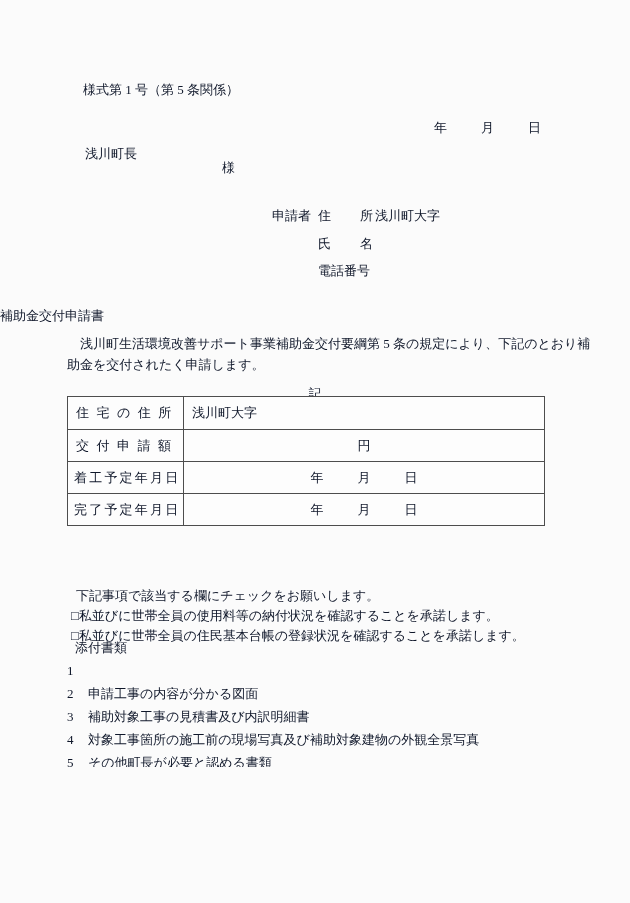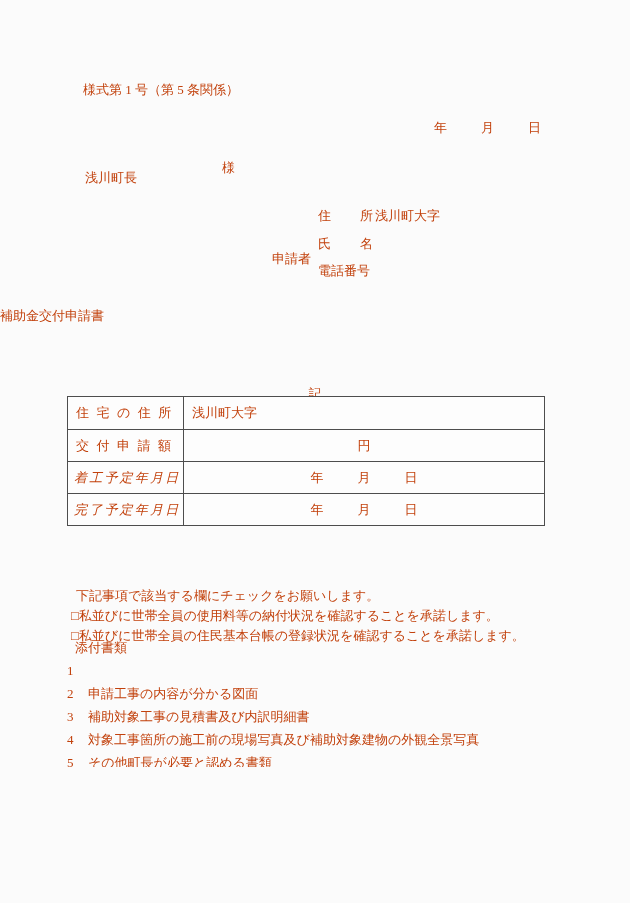--- a/index.html
+++ b/index.html
@@ -7,37 +7,37 @@
     padding: 0;
     background: #fbfbfb;
   }
   .page {
     position: relative;
     width: 630px;
     height: 767px;
     background: #fbfbfb;
     font-family: "Liberation Serif", "DejaVu Serif", serif;
     font-size: 13px;
-    color: #c2410c;
+    color: #0f172a;
     overflow: hidden;
   }
   .abs { position: absolute; white-space: nowrap; }
 
   .form-number { left: 83px; top: 81px; }
 
   .date-line {
     top: 119px;
     left: 434px;
     display: flex;
     gap: 34px;
   }
 
-  .addressee-name { left: 85px; top: 169px; }
+  .addressee-name { left: 85px; top: 145px; }
   .addressee-honorific { left: 222px; top: 159px; }
-  .app-row1 { left: 272px; top: 207px; margin-top: 43px; }
+  .app-row1 { left: 272px; top: 207px; }
   .app-label-col {
     position: absolute;
     left: 318px;
     width: 55px;
     display: flex;
     justify-content: space-between;
   }
   .app-row1-label { top: 207px; }
   .app-row2-label { top: 235px; }
   .app-phone { left: 318px; top: 262px; }
@@ -72,21 +72,21 @@
   .t-row + .t-row { border-top: 1px solid #4d4d4d; }
   .t-label {
     width: 116px;
     box-sizing: border-box;
     border-right: 1px solid #4d4d4d;
     display: flex;
     align-items: center;
     padding-left: 8px;
   }
   .spread5 { letter-spacing: 7.5px; }
-  .spread7 { letter-spacing: 2.2px; padding-left: 6px; font-style: italic; }
+  .spread7 { letter-spacing: 2.2px; padding-left: 6px; }
   .t-value {
     flex: 1;
     display: flex;
     align-items: center;
   }
   .t-value.left { padding-left: 8px; }
   .t-value.center { justify-content: center; }
   .date-parts {
     flex: 1;
     display: flex;
@@ -134,20 +134,24 @@
   </div>
   <div class="abs app-address-value">浅川町大字</div>
   <div class="app-label-col app-row2-label">
     <span>氏</span>
     <span>名</span>
   </div>
   <div class="abs app-phone">電話番号</div>
 
   <div class="abs doc-title">補助金交付申請書</div>
 
+  <div class="abs body-par">
+    <div>　浅川町生活環境改善サポート事業補助金交付要綱第 5 条の規定により、下記のとおり補</div>
+    <div>助金を交付されたく申請します。</div>
+  </div>
 
   <div class="abs record-marker">記</div>
 
   <div class="app-table">
     <div class="t-row">
       <div class="t-label spread5">住宅の住所</div>
       <div class="t-value left">浅川町大字</div>
     </div>
     <div class="t-row">
       <div class="t-label spread5">交付申請額</div>

